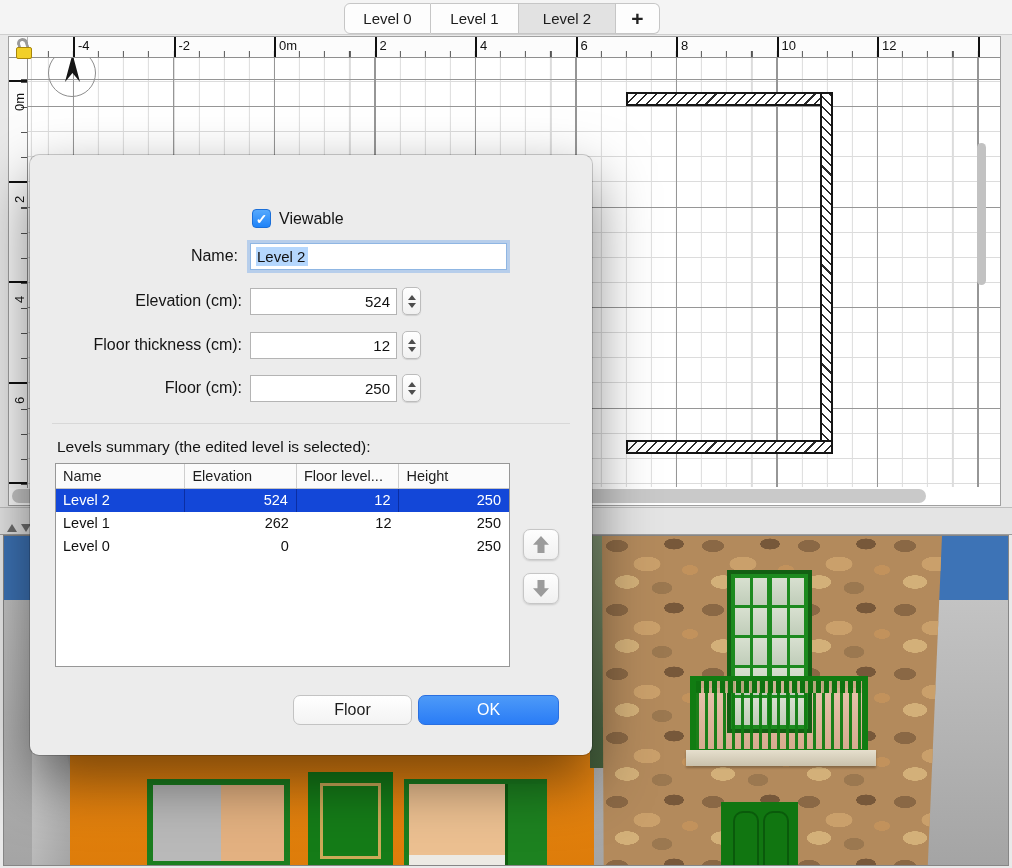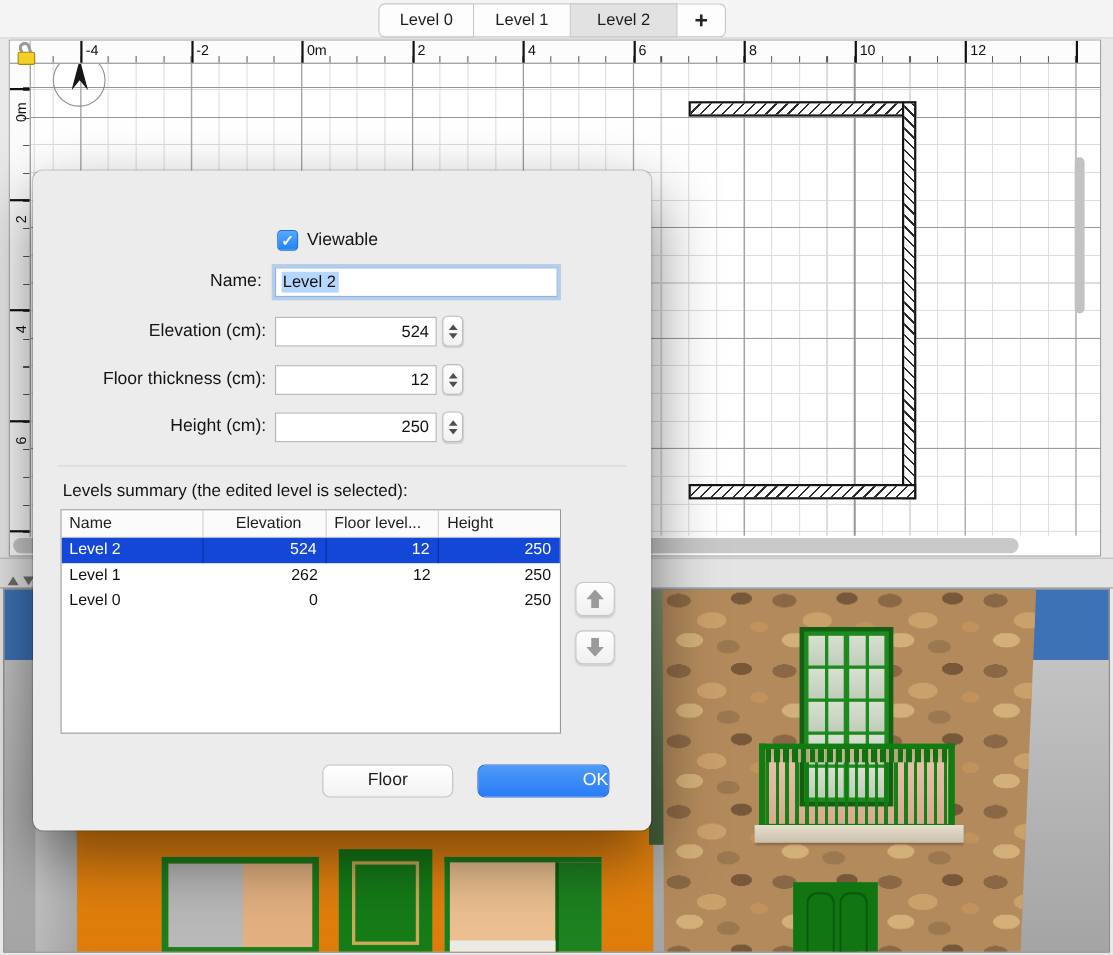--- a/index.html
+++ b/index.html
@@ -128,32 +128,32 @@
   .thead { display:flex; height:25px; background:#fbfbfb; border-bottom:1px solid #c4c4c4; }
   .th { font-size:14.5px; color:#1e1e1e; padding:4px 0 0 7px; border-right:1px solid #cfcfcf; overflow:hidden; white-space:nowrap; }
   .th:last-child { border-right:none; }
   .trow { display:flex; height:23px; font-size:14.5px; color:#111; }
   .trow.sel { background:#1347d8; color:#fff; }
   .td { padding-top:3px; overflow:hidden; white-space:nowrap; }
   .td.name { padding-left:7px; text-align:left; }
   .td.num { text-align:right; padding-right:8px; }
   .trow.sel .td { border-right:1px solid rgba(10,40,150,0.8); }
   .trow.sel .td:last-child { border-right:none; }
-  .c0 { width:130px; } .c1 { width:112px;text-align:center; } .c2 { width:103px; } .c3 { width:110px; }
+  .c0 { width:130px; } .c1 { width:112px; } .c2 { width:103px; } .c3 { width:110px; }
   .arrbtn { left:493px; width:36px; height:31px; background:linear-gradient(#fefefe,#f0f0f0);
       border:1px solid #c6c6c6; border-radius:7px; box-shadow:0 1px 2px rgba(0,0,0,0.15);
       display:flex; align-items:center; justify-content:center; }
   .arrglyph { width:16px; height:17px; background:#9b9b9b; }
   .arrglyph.up { -webkit-clip-path:polygon(50% 0,100% 52%,72% 52%,72% 100%,28% 100%,28% 52%,0 52%);
                  clip-path:polygon(50% 0,100% 52%,72% 52%,72% 100%,28% 100%,28% 52%,0 52%); }
   .arrglyph.dn { -webkit-clip-path:polygon(28% 0,72% 0,72% 48%,100% 48%,50% 100%,0 48%,28% 48%);
                  clip-path:polygon(28% 0,72% 0,72% 48%,100% 48%,50% 100%,0 48%,28% 48%); }
   .btn { height:30px; border-radius:7px; font-size:16px; display:flex; align-items:center; justify-content:center; }
   .btn.cancel { left:263px; top:540px; width:119px; background:linear-gradient(#ffffff,#f3f3f3); border:1px solid #c3c3c3; color:#1c1c1c; }
-  .btn.ok { left:404px; top:540px; width:120px; background:linear-gradient(#4d9af8,#2a7cf6); border:1px solid #2a6fe0; color:#fff;justify-content:flex-end; }
+  .btn.ok { left:388px; top:540px; width:141px; background:linear-gradient(#4d9af8,#2a7cf6); border:1px solid #2a6fe0; color:#fff; }
 </style>
 </head>
 <body>
 
 <div class="stage">
 
   <div class="abs topstrip"></div>
   <div class="abs tabs">
     <div class="tab first" style="width:87px">
         <span>Level 0</span>
@@ -301,21 +301,21 @@
 
     <div class="abs dlabel" style="left:30px; top:181px; width:182px">Floor thickness (cm):</div>
     <div class="abs textfield numfield" style="left:220px; top:177px">
         <span>12</span>
       </div>
     <div class="abs stepper" style="left:372px; top:176px">
         <div class="chev-up"></div>
         <div class="chev-dn"></div>
       </div>
 
-    <div class="abs dlabel" style="left:60px; top:224px; width:152px">Height (cm):</div>
+    <div class="abs dlabel" style="left:60px; top:224px; width:152px">Floor (cm):</div>
     <div class="abs textfield numfield" style="left:220px; top:220px">
         <span>250</span>
       </div>
     <div class="abs stepper" style="left:372px; top:219px">
         <div class="chev-up"></div>
         <div class="chev-dn"></div>
       </div>
 
     <div class="abs sepline"></div>
     <div class="abs sumlabel">Levels summary (the edited level is selected):</div>

